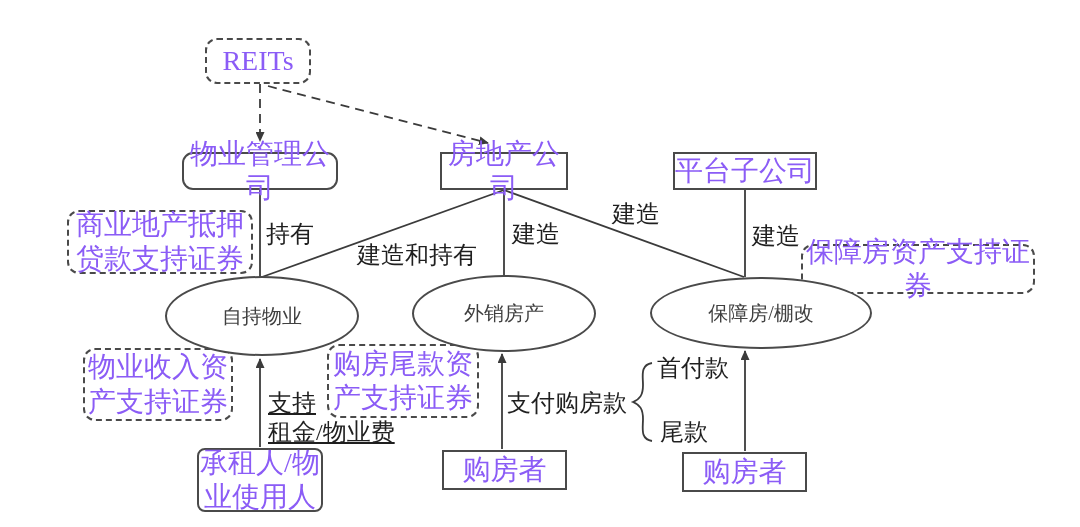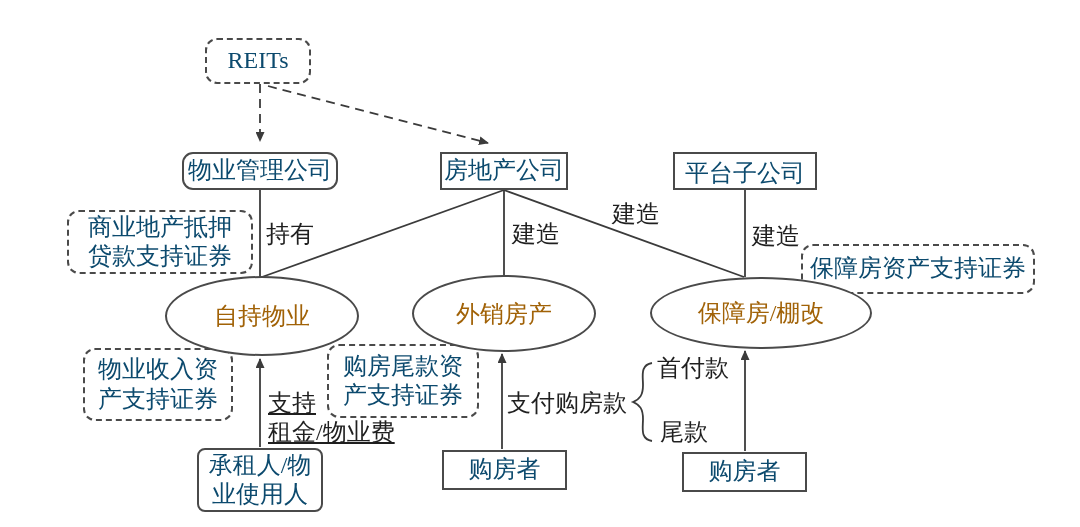--- a/index.html
+++ b/index.html
@@ -26,41 +26,41 @@
     position: absolute;
     z-index: 2;
     box-sizing: border-box;
     border: 2px solid #4a4a4a;
     background: #ffffff;
     display: flex;
     flex-direction: column;
     align-items: center;
     justify-content: center;
     text-align: center;
-    font-size: 24px;
+    font-size: 28px;
     line-height: 1.22;
-    color: #0c4a6e;
+    color: #8b5cf6;
   }
   .dashed {
     border: 2px dashed #4a4a4a;
     border-radius: 12px;
   }
   .ellipse {
     position: absolute;
     z-index: 2;
     box-sizing: border-box;
     border: 2px solid #4a4a4a;
     border-radius: 50%;
     background: #ffffff;
     display: flex;
     align-items: center;
     justify-content: center;
     text-align: center;
-    font-size: 24px;
-    color: #a16207;
+    font-size: 20px;
+    color: #404040;
   }
   .edge-label {
     position: absolute;
     z-index: 3;
     font-size: 24px;
     line-height: 1.2;
     white-space: nowrap;
     color: #1f1f1f;
   }
   .edge-label span { display: block; text-decoration: underline; }
@@ -139,20 +139,21 @@
     <span>业使用人</span>
   </div>
   <div class="box" style="left:442px; top:450px; width:125px; height:40px;">
     <span>购房者</span>
   </div>
   <div class="box" style="left:682px; top:452px; width:125px; height:40px;">
     <span>购房者</span>
   </div>
 
   <div class="edge-label" style="left:266px; top:220px;">持有</div>
+  <div class="edge-label" style="left:357px; top:241px;">建造和持有</div>
   <div class="edge-label" style="left:512px; top:220px;">建造</div>
   <div class="edge-label" style="left:612px; top:200px;">建造</div>
   <div class="edge-label" style="left:752px; top:222px;">建造</div>
 
   <div class="edge-label" style="left:268px; top:389px;">
     <span>支持</span>
     <span>租金/物业费</span>
   </div>
 
   <div class="edge-label" style="left:507px; top:389px;">支付购房款</div>

